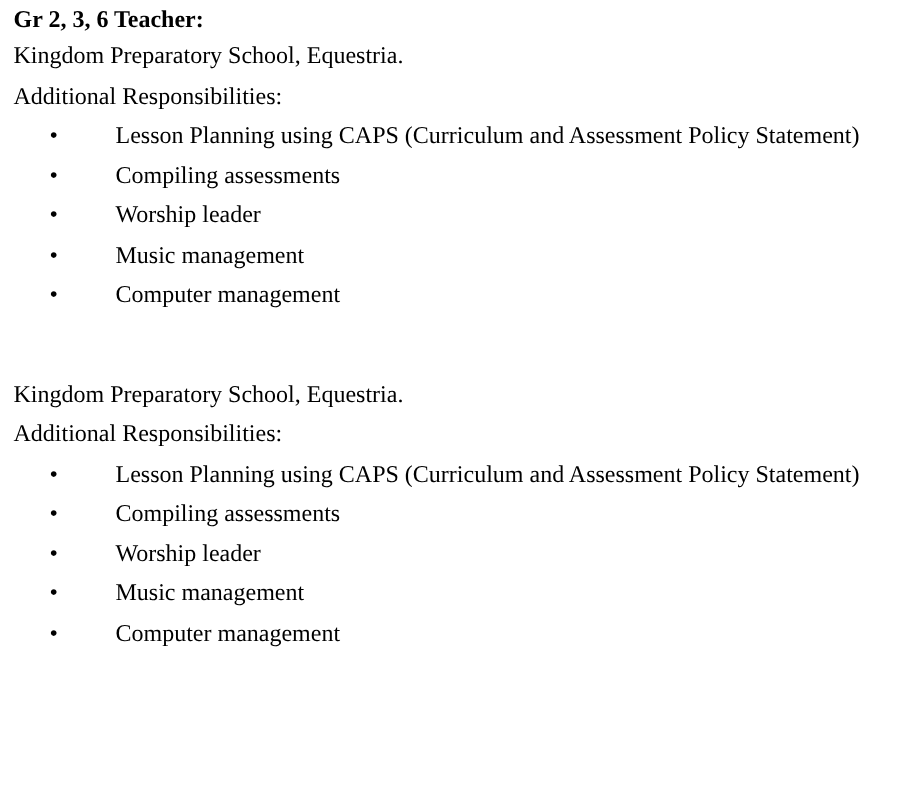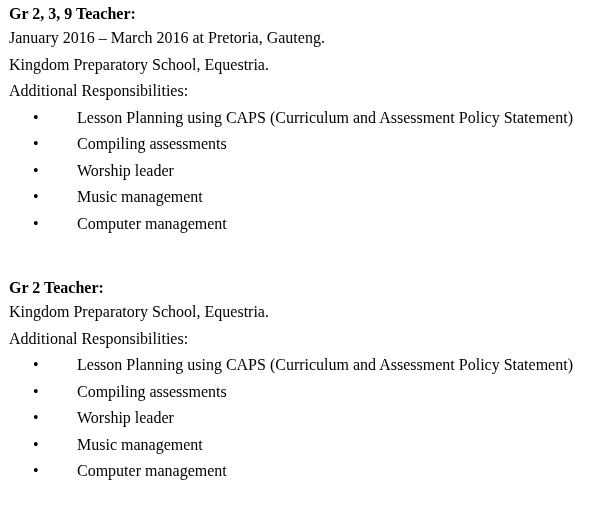--- a/index.html
+++ b/index.html
@@ -47,22 +47,21 @@
   .section-gap {
     height: 40px;
   }
 </style>
 </head>
 <body>
 
 <div class="doc">
 
   <section>
-    <p class="line heading">Gr 2, 3, 9 Teacher:</p>
-    <p class="line">January 2016 – March 2016 at Pretoria, Gauteng.</p>
+    <p class="line heading">Gr 2, 3, 6 Teacher:</p>
     <p class="line">Kingdom Preparatory School, Equestria.</p>
     <p class="line">Additional Responsibilities:</p>
     <ul class="resp">
       <li class="resp-item">
         <span class="bullet">•</span>
         <span>Lesson Planning using CAPS (Curriculum and Assessment Policy Statement)</span>
       </li>
       <li class="resp-item">
         <span class="bullet">•</span>
         <span>Compiling assessments</span>
@@ -78,21 +77,20 @@
       <li class="resp-item">
         <span class="bullet">•</span>
         <span>Computer management</span>
       </li>
     </ul>
   </section>
 
   <div class="section-gap"></div>
 
   <section>
-    <p class="line heading">Gr 2 Teacher:</p>
     <p class="line">Kingdom Preparatory School, Equestria.</p>
     <p class="line">Additional Responsibilities:</p>
     <ul class="resp">
       <li class="resp-item">
         <span class="bullet">•</span>
         <span>Lesson Planning using CAPS (Curriculum and Assessment Policy Statement)</span>
       </li>
       <li class="resp-item">
         <span class="bullet">•</span>
         <span>Compiling assessments</span>

